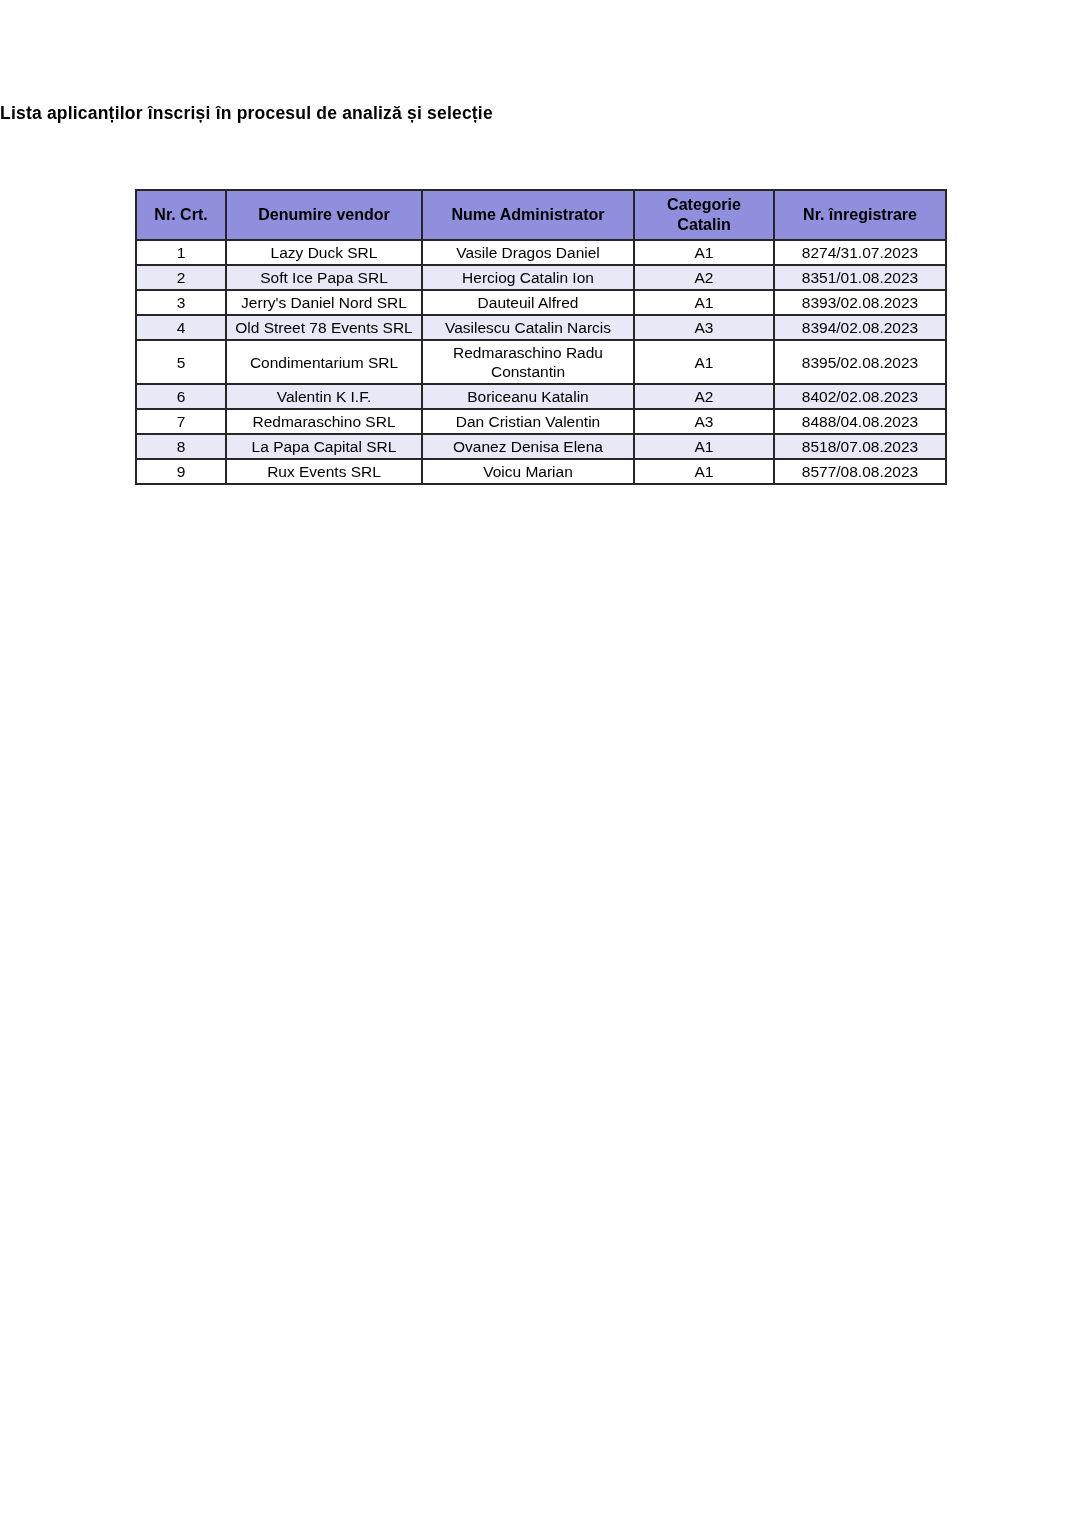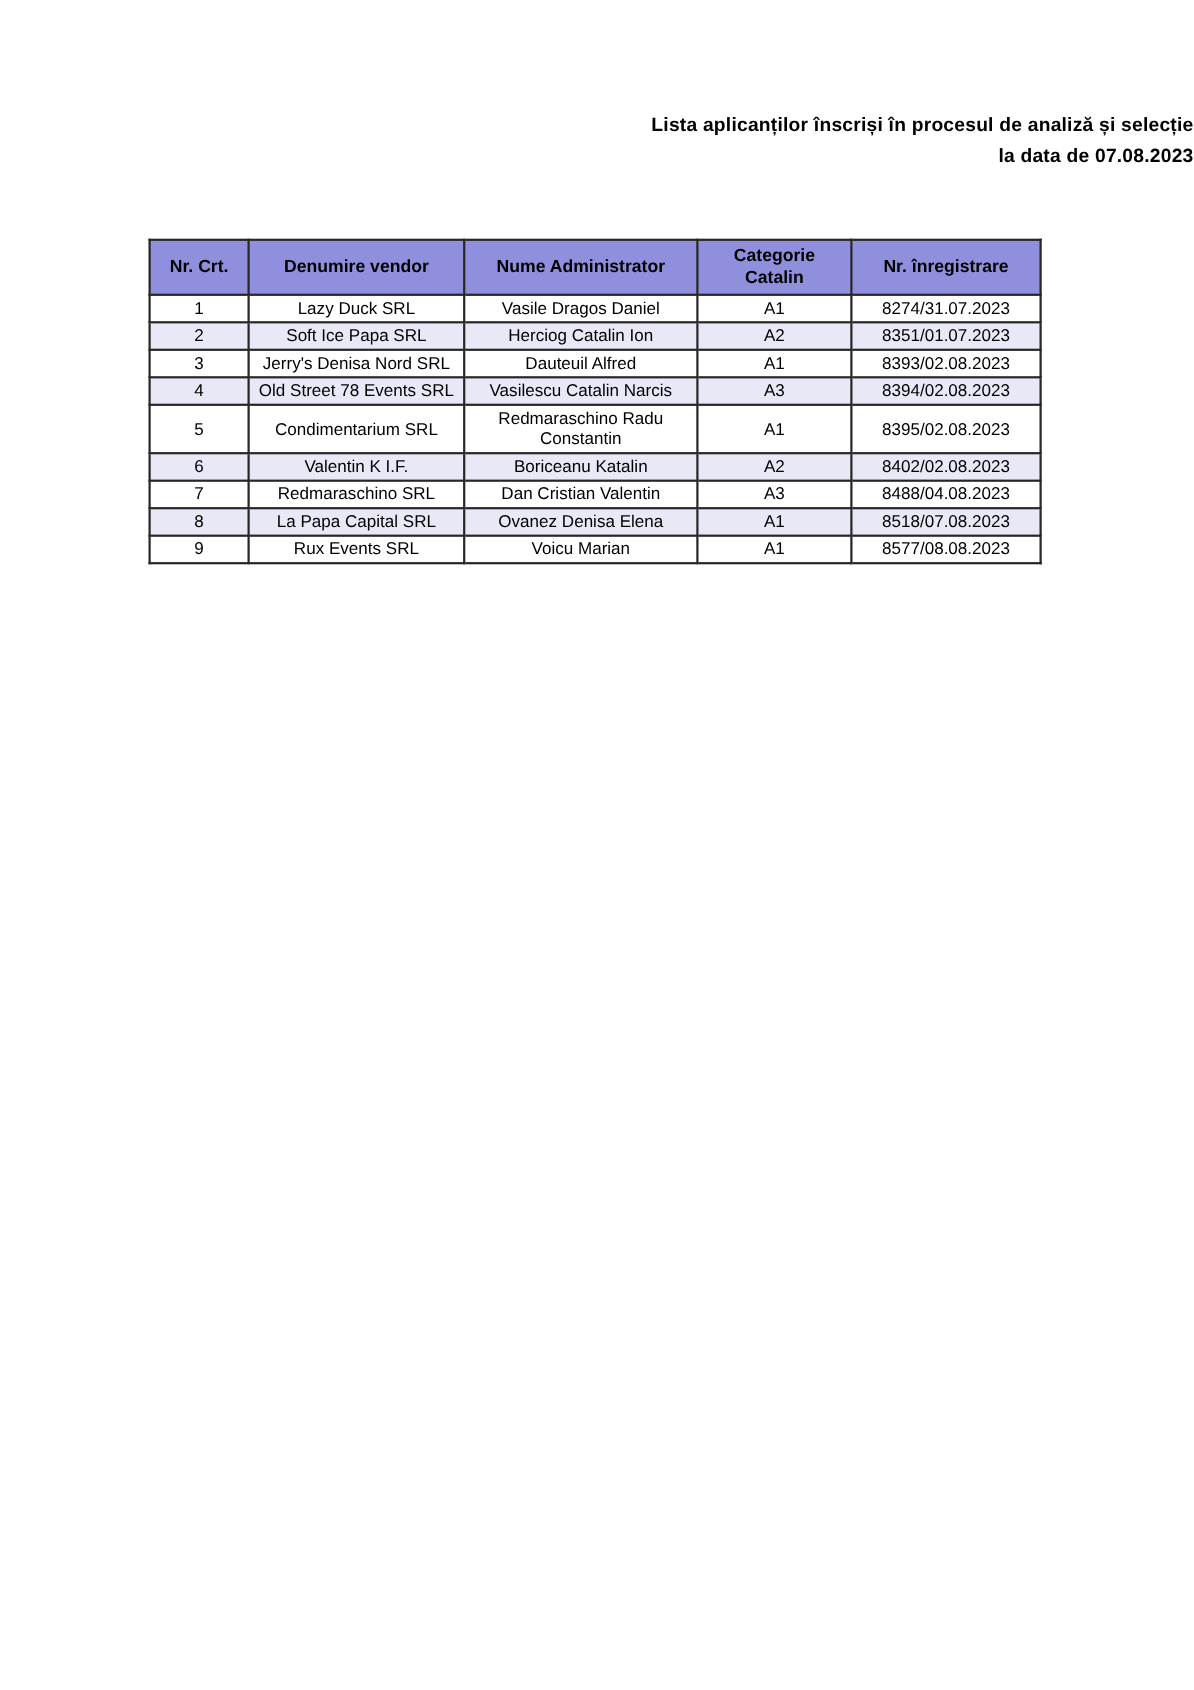--- a/index.html
+++ b/index.html
@@ -16,21 +16,21 @@
     position:relative;
     width:1085px;
     height:1536px;
     background:var(--page-bg);
     font-family:"Liberation Sans", sans-serif;
     color:var(--text);
     overflow:hidden;
   }
   .title-block{
     padding-top:99px;
-    text-align:right;
+    text-align:left;
   }
   .title-line{
     font-size:17.5px;
     font-weight:bold;
     line-height:28px;
     letter-spacing:0.2px;
   }
   .table-wrap{
     margin:62px 0 4px 135px;
   }
@@ -70,21 +70,20 @@
     background:var(--row-alt-bg);
   }
 </style>
 </head>
 <body>
 
 <div class="page">
 
   <div class="title-block">
     <div class="title-line">Lista aplicanților înscriși în procesul de analiză și selecție</div>
-    <div class="title-line">la data de 07.08.2023</div>
   </div>
 
   <div class="table-wrap">
     <table class="applicants">
       <colgroup>
         <col class="c-nr">
           <col class="c-vendor">
           <col class="c-admin">
           <col class="c-cat">
           <col class="c-reg">
@@ -104,25 +103,25 @@
             <td>Lazy Duck SRL</td>
             <td>Vasile Dragos Daniel</td>
             <td>A1</td>
             <td>8274/31.07.2023</td>
           </tr>
           <tr class="alt">
             <td>2</td>
             <td>Soft Ice Papa SRL</td>
             <td>Herciog Catalin Ion</td>
             <td>A2</td>
-            <td>8351/01.07.2023</td>
+            <td>8351/01.08.2023</td>
           </tr>
           <tr>
             <td>3</td>
-            <td>Jerry's Denisa Nord SRL</td>
+            <td>Jerry's Daniel Nord SRL</td>
             <td>Dauteuil Alfred</td>
             <td>A1</td>
             <td>8393/02.08.2023</td>
           </tr>
           <tr class="alt">
             <td>4</td>
             <td>Old Street 78 Events SRL</td>
             <td>Vasilescu Catalin Narcis</td>
             <td>A3</td>
             <td>8394/02.08.2023</td>

